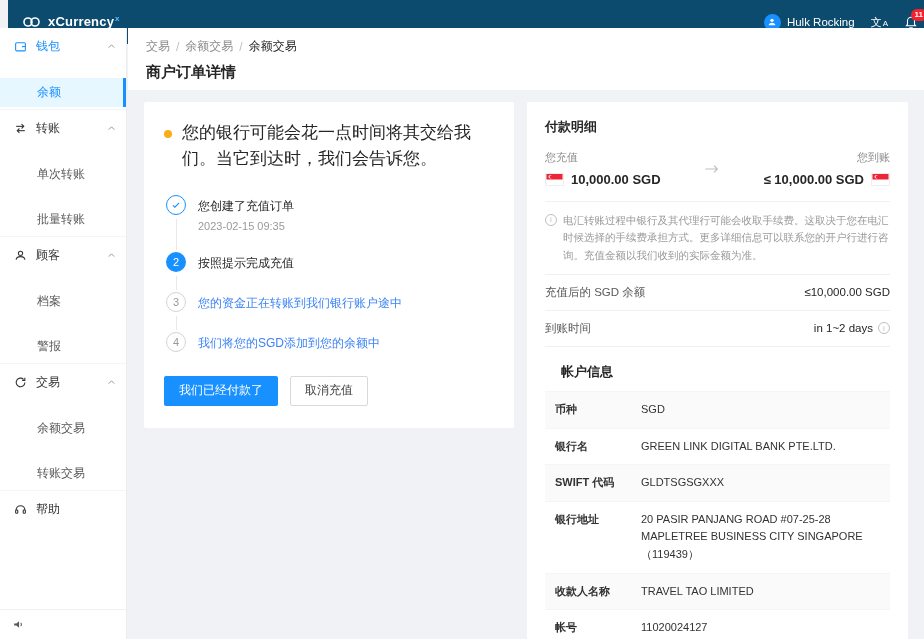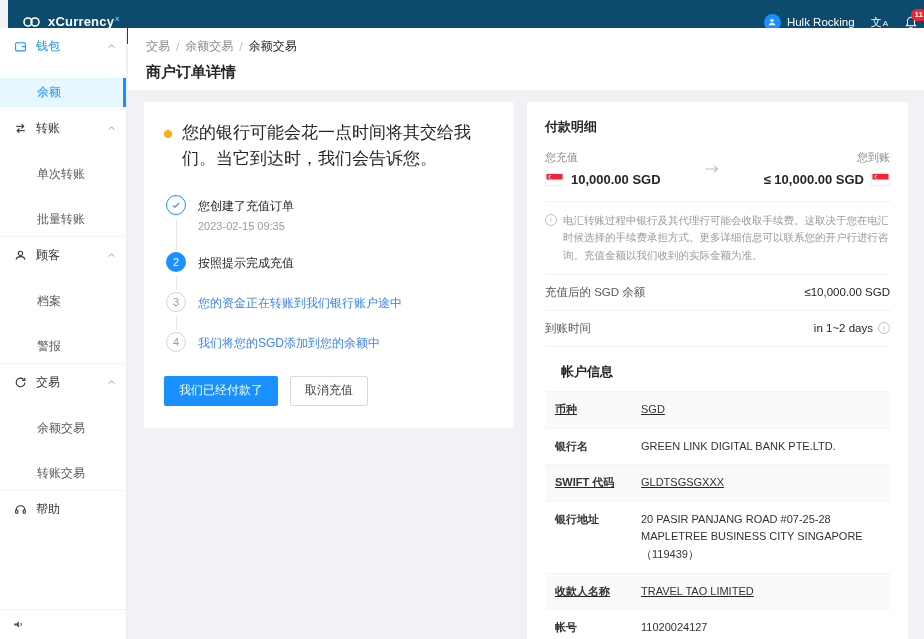--- a/index.html
+++ b/index.html
@@ -132,21 +132,21 @@
   .fee-note .info-ic { flex:none; margin-top:2px; }
 
   .kv-row { display:flex; justify-content:space-between; align-items:center;
             padding:10px 0; border-bottom:1px solid #f0f0f0; font-size:11.5px; }
   .kv-label { color:#595959; }
   .kv-value { color:#262626; display:flex; align-items:center; gap:5px; }
 
   .acct-title { font-size:13px; font-weight:700; color:#262626; margin:16px 0 10px 16px; }
   .acct-table { border-top:1px solid #f5f5f5; }
   .acct-row { display:flex; font-size:11px; line-height:1.6; border-bottom:1px solid #f5f5f5; }
-  .acct-row.striped { background:#fafafa;text-decoration:underline; }
+  .acct-row.striped { background:#fafafa; }
   .acct-label { width:92px; flex:none; padding:9px 10px; font-weight:700; color:#333; }
   .acct-value { flex:1; padding:9px 10px 9px 4px; color:#333; }
 
   .info-circle { width:12px; height:12px; border-radius:50%; border:1px solid #bfbfbf;
                  color:#bfbfbf; font-size:8px; display:inline-flex; align-items:center;
                  justify-content:center; font-style:normal; cursor:pointer; flex:none; }
 </style>
 </head>
 <body>
 

